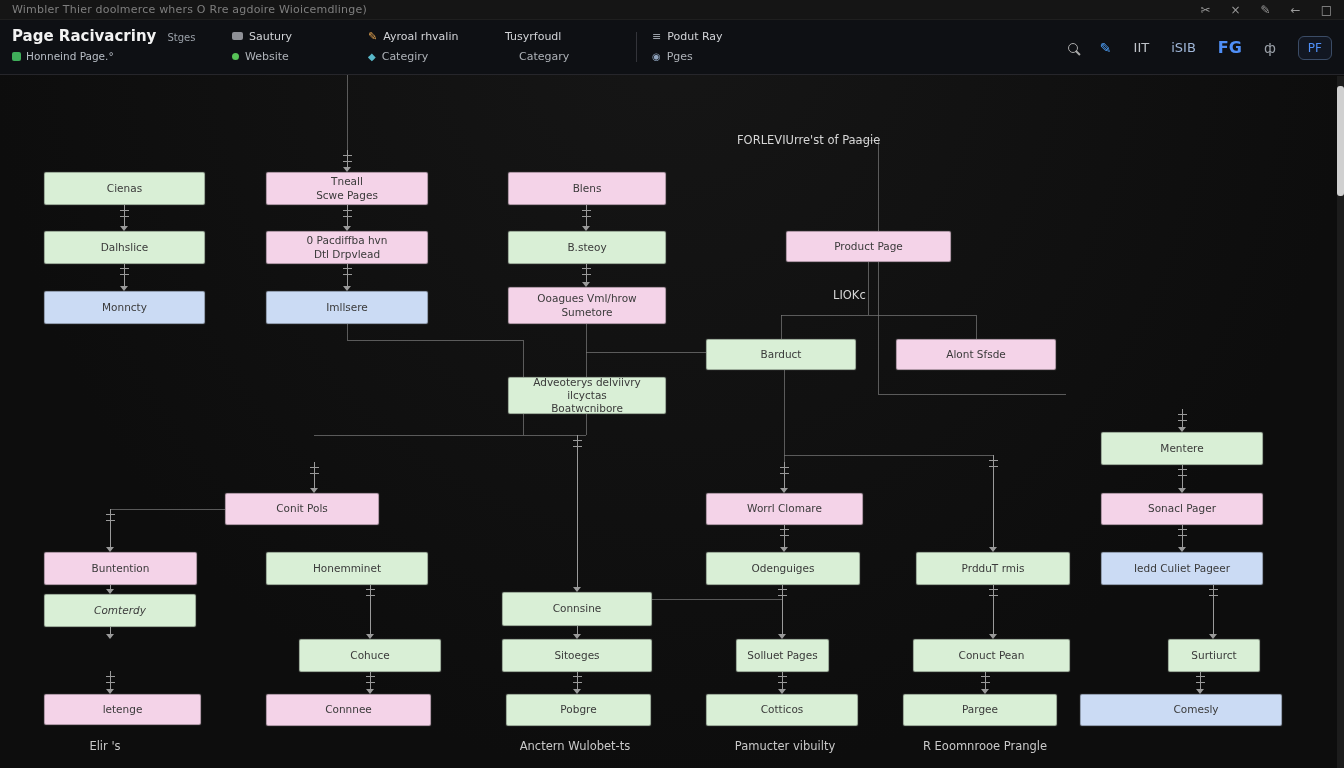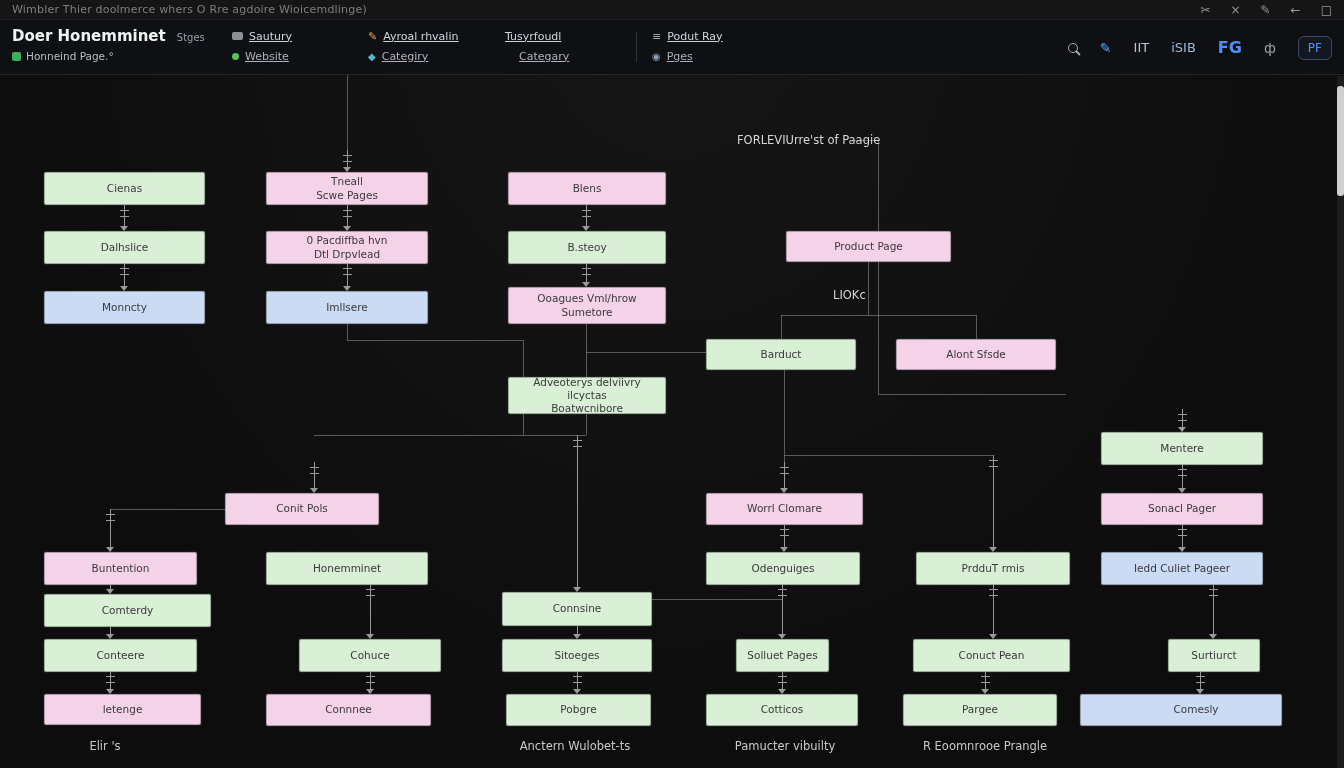--- a/index.html
+++ b/index.html
@@ -21,21 +21,21 @@
             border-bottom:1px solid #26262b; z-index:30; }
   .app-title-block { position:absolute; left:12px; top:6px; }
   .app-title { font-size:15px; font-weight:bold; color:#f2f2f2; }
   .app-subtitle { font-size:10px; color:#9aa0a8; margin-left:6px; font-weight:normal; }
   .home-row { position:absolute; left:12px; top:30px; display:flex; align-items:center; gap:5px; }
   .home-ico { width:9px; height:9px; background:#3fae5a; border-radius:2px; display:inline-block; }
   .home-label { font-size:10.5px; color:#b8bec6; }
 
   .menu-group { position:absolute; top:6px; }
   .menu-row { display:flex; align-items:center; gap:6px; height:20px; cursor:pointer; }
-  .menu-row .mi-label { font-size:11px; color:#d2d4d8;text-decoration:underline; }
+  .menu-row .mi-label { font-size:11px; color:#d2d4d8; }
   .menu-row.sub .mi-label { color:#aeb2b8; }
   .mi-comment { width:11px; height:8px; background:#8e9096; border-radius:2px; display:inline-block; }
   .mi-dot { width:7px; height:7px; background:#57c257; border-radius:50%; display:inline-block; }
   .mi-pencil { color:#e0a14f; font-size:11px; }
   .mi-diamond { color:#58b8c9; font-size:10px; }
   .mi-list { color:#9aa0a8; font-size:11px; }
   .mi-globe { color:#8fa3bd; font-size:10px; }
   .menu-divider { position:absolute; top:12px; width:1px; height:30px; background:#33343a; }
 
   .header-right { position:absolute; right:12px; top:0; height:55px; display:flex;
@@ -284,22 +284,21 @@
       <div class="node" style="left: 508px; top: 377px; width: 158px; height: 37px; background: rgb(217, 239, 214);">Adveoterys delviivry ilcyctas
 Boatwcnibore</div>
       <div class="node" style="left: 786px; top: 231px; width: 165px; height: 31px; background: rgb(244, 211, 232);">Product Page</div>
       <div class="node" style="left: 706px; top: 339px; width: 150px; height: 31px; background: rgb(217, 239, 214);">Barduct</div>
       <div class="node" style="left: 896px; top: 339px; width: 160px; height: 31px; background: rgb(244, 211, 232);">Alont Sfsde</div>
       <div class="node" style="left: 1101px; top: 432px; width: 162px; height: 33px; background: rgb(217, 239, 214);">Mentere</div>
       <div class="node" style="left: 1101px; top: 493px; width: 162px; height: 32px; background: rgb(244, 211, 232);">Sonacl Pager</div>
       <div class="node" style="left: 225px; top: 493px; width: 154px; height: 32px; background: rgb(244, 211, 232);">Conit Pols</div>
       <div class="node" style="left: 706px; top: 493px; width: 157px; height: 32px; background: rgb(244, 211, 232);">Worrl Clomare</div>
       <div class="node" style="left: 44px; top: 552px; width: 153px; height: 33px; background: rgb(244, 211, 232);">Buntention</div>
-      <div class="node" style="left: 44px; top: 594px; width: 167px; height: 33px; background: rgb(217, 239, 214);">Comterdy</div>
-      <div class="node" style="left: 44px; top: 639px; width: 153px; height: 33px; background: rgb(217, 239, 214);">Conteere</div>
+      <div class="node" style="left: 44px; top: 594px; width: 152px; height: 33px; background: rgb(217, 239, 214); font-style: italic;">Comterdy</div>
       <div class="node" style="left: 44px; top: 694px; width: 157px; height: 31px; background: rgb(244, 211, 232);">letenge</div>
       <div class="node" style="left: 266px; top: 552px; width: 162px; height: 33px; background: rgb(217, 239, 214);">Honemminet</div>
       <div class="node" style="left: 299px; top: 639px; width: 142px; height: 33px; background: rgb(217, 239, 214);">Cohuce</div>
       <div class="node" style="left: 266px; top: 694px; width: 165px; height: 32px; background: rgb(244, 211, 232);">Connnee</div>
       <div class="node" style="left: 502px; top: 592px; width: 150px; height: 34px; background: rgb(217, 239, 214);">Connsine</div>
       <div class="node" style="left: 502px; top: 639px; width: 150px; height: 33px; background: rgb(217, 239, 214);">Sitoeges</div>
       <div class="node" style="left: 506px; top: 694px; width: 145px; height: 32px; background: rgb(217, 239, 214);">Pobgre</div>
       <div class="node" style="left: 706px; top: 552px; width: 154px; height: 33px; background: rgb(217, 239, 214);">Odenguiges</div>
       <div class="node" style="left: 736px; top: 639px; width: 93px; height: 33px; background: rgb(217, 239, 214);">Solluet Pages</div>
       <div class="node" style="left: 706px; top: 694px; width: 152px; height: 32px; background: rgb(217, 239, 214);">Cotticos</div>
@@ -324,21 +323,21 @@
       <span>✂</span>
       <span>×</span>
       <span>✎</span>
       <span>←</span>
       <span>□</span>
     </span>
   </div>
 
   <div id="header">
     <div class="app-title-block">
-      <span class="app-title">Doer Honemminet</span>
+      <span class="app-title">Page Racivacriny</span>
       <span class="app-subtitle">Stges</span>
     </div>
     <div class="home-row">
       <span class="home-ico"></span>
       <span class="home-label">Honneind Page.°</span>
     </div>
 
     <div class="menu-group" style="left:232px;">
       <div class="menu-row">
         <span class="mi-comment"></span>

